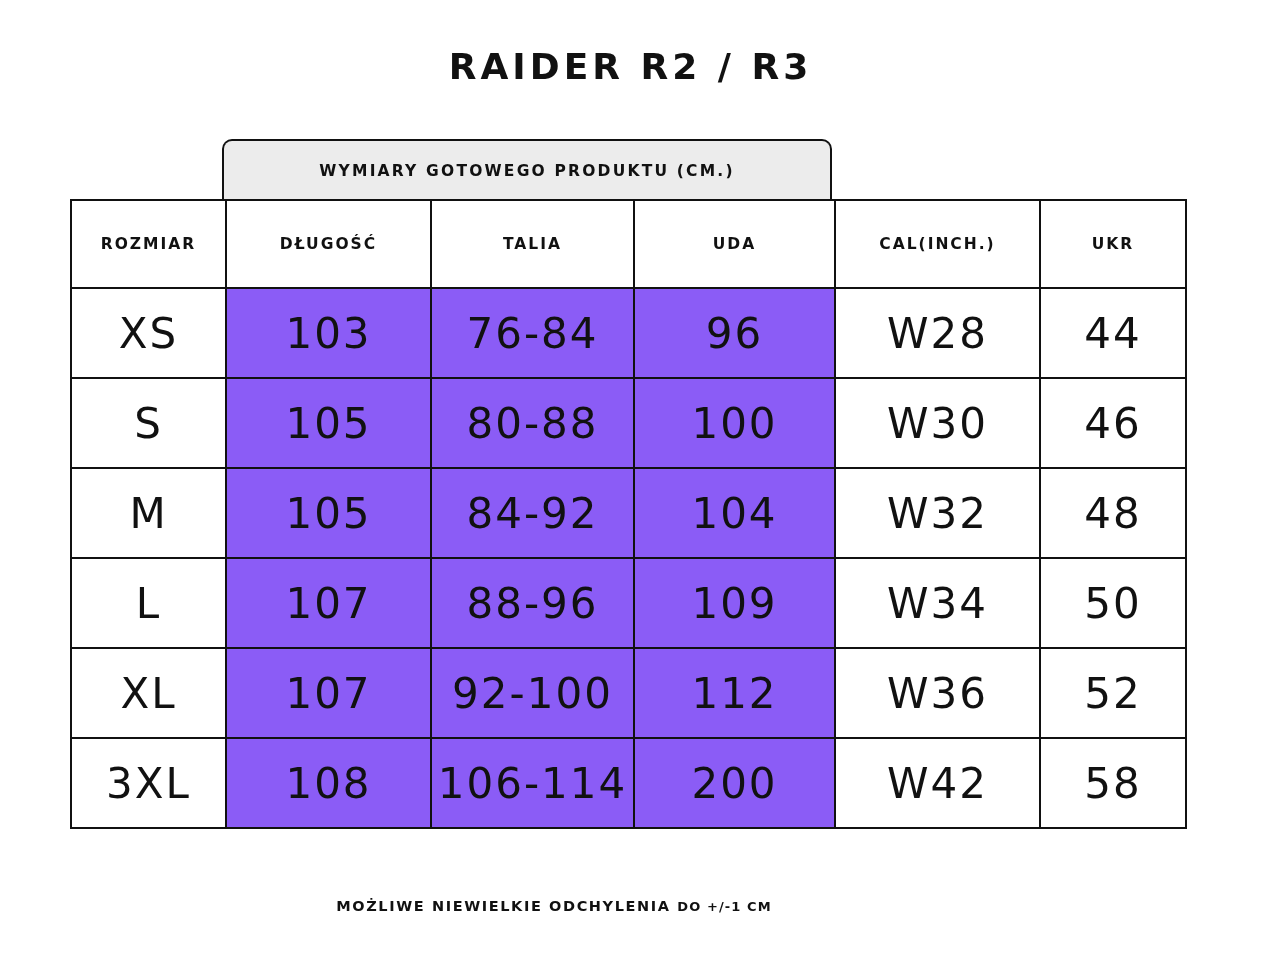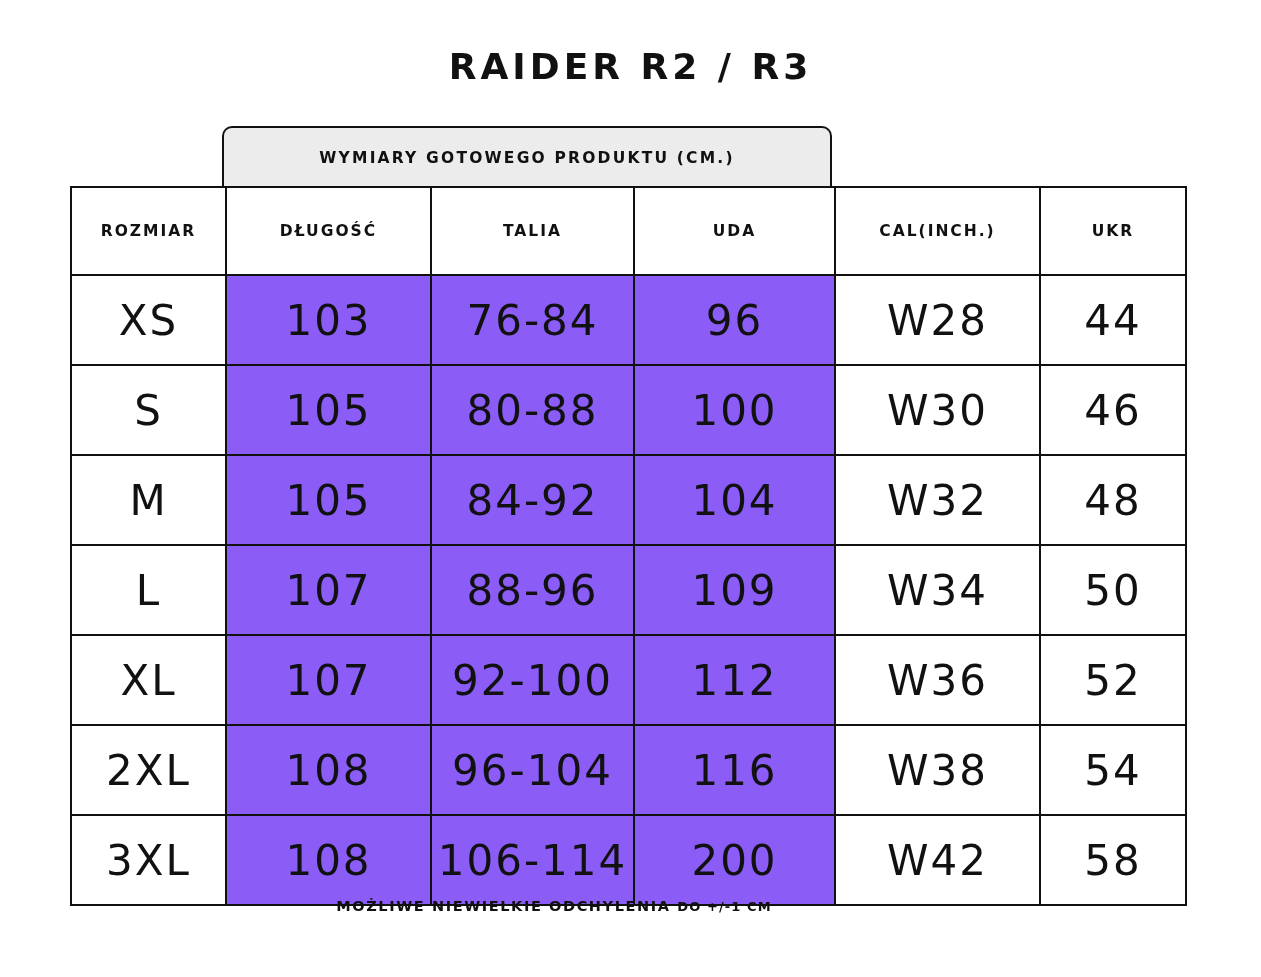--- a/index.html
+++ b/index.html
@@ -31,21 +31,21 @@
     font-size: 36px;
     font-weight: 700;
     letter-spacing: 4px;
     color: #111111;
     font-family: "DejaVu Sans", sans-serif;
   }
 
   
   .banner {
     position: absolute;
-    top: 126px;
+    top: 139px;
     left: 222px;
     width: 610px;
     height: 62px;
     background: #ececec;
     border: 2px solid #111111;
     border-bottom: none;
     border-top-left-radius: 10px;
     border-top-right-radius: 10px;
     box-sizing: border-box;
     display: flex;
@@ -55,21 +55,21 @@
   .banner-text {
     font-size: 15.5px;
     font-weight: 700;
     letter-spacing: 2.2px;
     color: #111111;
   }
 
   
   .table-wrap {
     position: absolute;
-    top: 186px;
+    top: 199px;
     left: 70px;
     width: 1090px;
   }
   table.sizes {
     border-collapse: collapse;
     width: 1115px;
     table-layout: fixed;
     background: #ffffff;
   }
   table.sizes th, table.sizes td {
@@ -200,28 +200,20 @@
         </tr>
         <tr>
           <td>XL</td>
           <td class="shaded">107</td>
           <td class="shaded">92-100</td>
           <td class="shaded">112</td>
           <td>W36</td>
           <td>52</td>
         </tr>
         <tr>
-          <td>2XL</td>
-          <td class="shaded">108</td>
-          <td class="shaded">96-104</td>
-          <td class="shaded">116</td>
-          <td>W38</td>
-          <td>54</td>
-        </tr>
-        <tr>
           <td>3XL</td>
           <td class="shaded">108</td>
           <td class="shaded">106-114</td>
           <td class="shaded">200</td>
           <td>W42</td>
           <td>58</td>
         </tr>
       </tbody>
     </table>
   </div>

